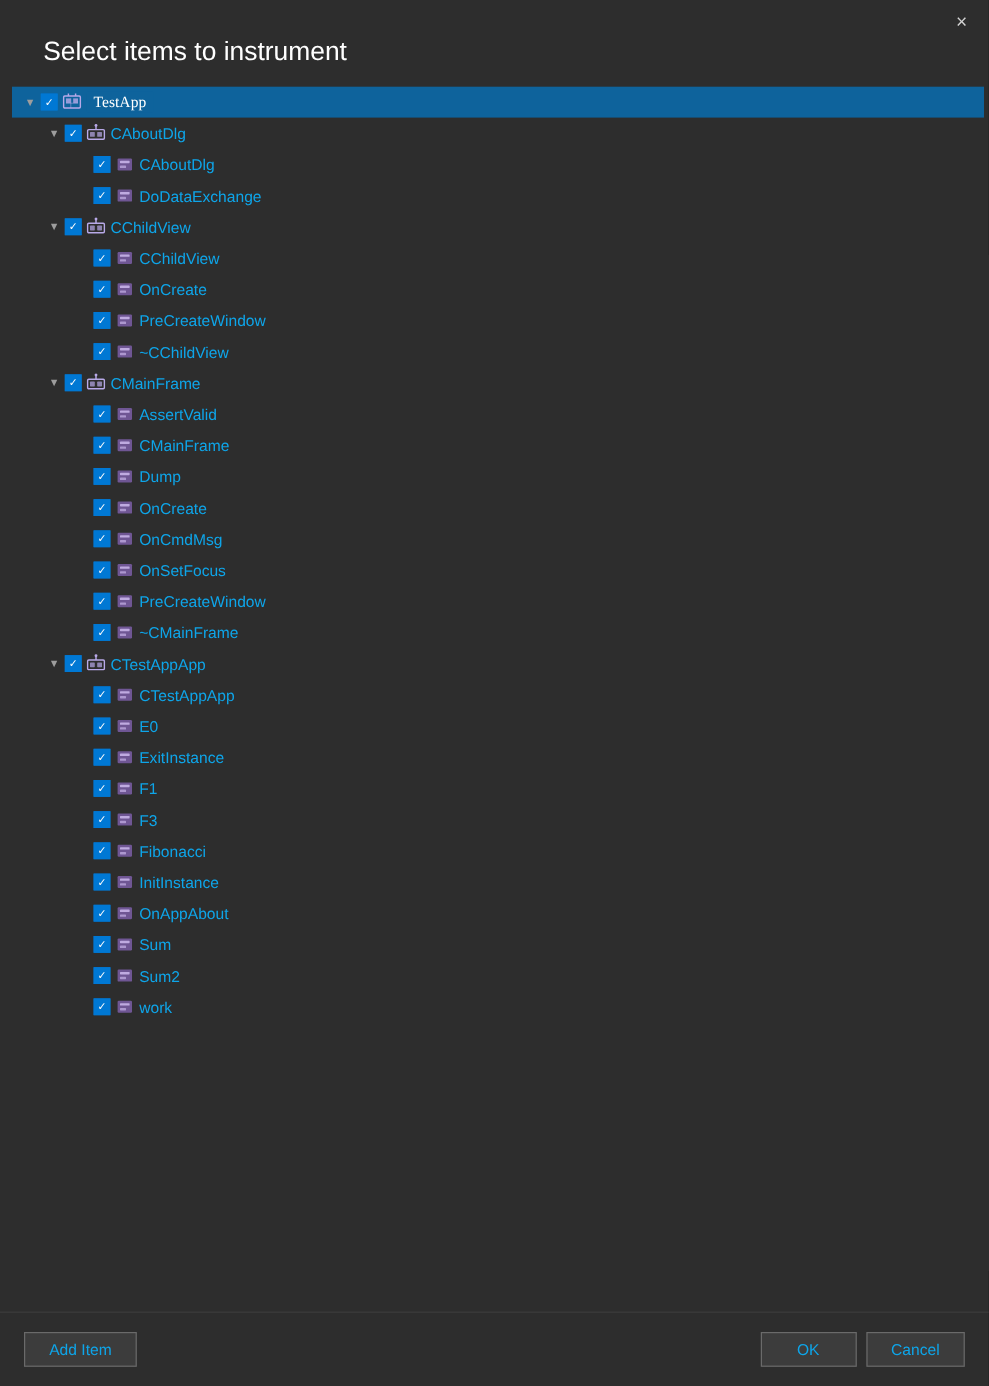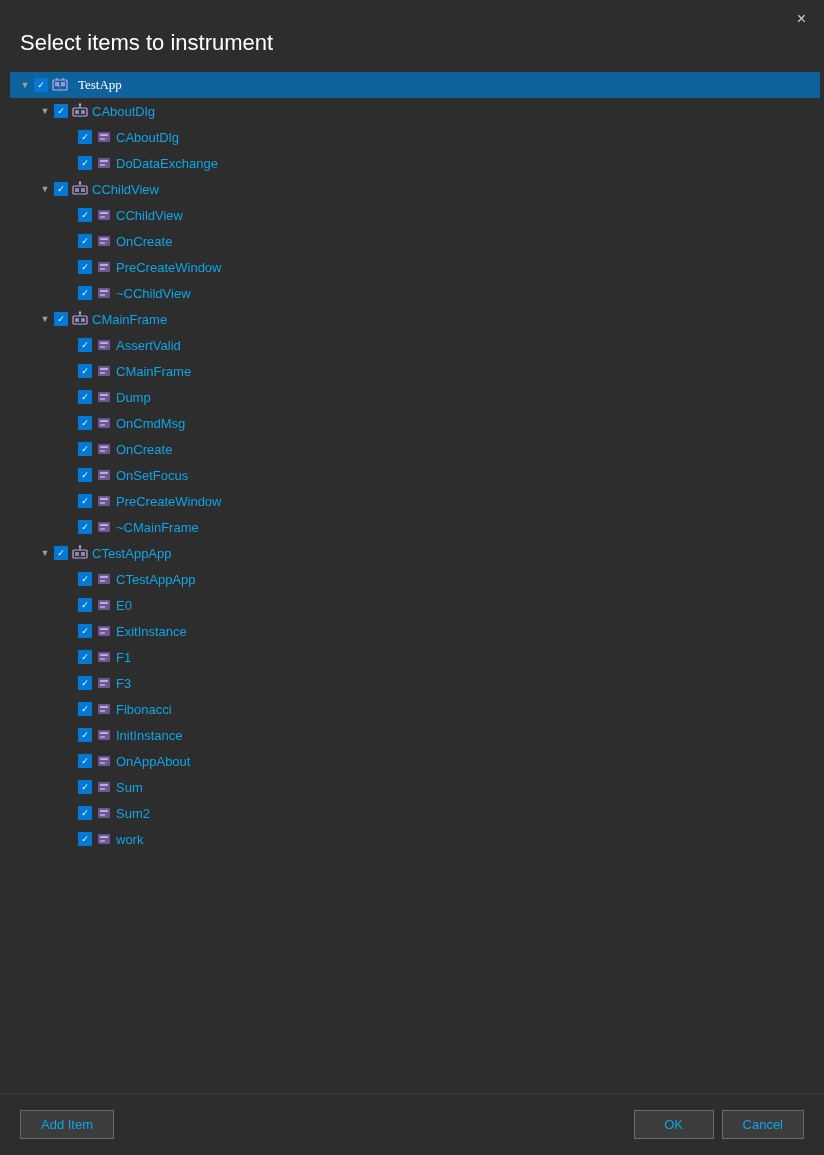--- a/index.html
+++ b/index.html
@@ -32,21 +32,21 @@
       border: none;
       color: #d4d4d4;
       font-size: 16px;
       cursor: pointer;
       padding: 2px 6px;
     }
     .dialog-title {
       font-size: 22px;
       font-weight: 300;
       color: #ffffff;
-      padding: 0 30px 16px 20px;
+      padding: 0 30px 16px 36px;
     }
     .tree-container {
       flex: 1;
       overflow-y: scroll;
       overflow-x: hidden;
       margin: 0 0 0 10px;
       padding-right: 4px;
     }
     .tree-container::-webkit-scrollbar { width: 14px; }
     .tree-container::-webkit-scrollbar-track { background: #3c3c3c; }
@@ -315,33 +315,33 @@
       <div class="tree-item indent-2">
         <span class="chevron empty"></span>
         <span class="checkbox checked"></span>
         <span class="class-icon">
           <svg width="16" height="16" viewBox="0 0 16 16" class="svg-icon" style="vertical-align:middle">
     <rect x="2" y="3" width="12" height="10" rx="1" fill="#7b5ea7" opacity="0.85"></rect>
     <rect x="4" y="5" width="8" height="2" rx="0.5" fill="#c8b4e8" opacity="0.9"></rect>
     <rect x="4" y="9" width="5" height="2" rx="0.5" fill="#c8b4e8" opacity="0.7"></rect>
   </svg>
         </span>
+        <span class="item-label">OnCreate</span>
+      </div>
+      <div class="tree-item indent-2">
+        <span class="chevron empty"></span>
+        <span class="checkbox checked"></span>
+        <span class="class-icon">
+          <svg width="16" height="16" viewBox="0 0 16 16" class="svg-icon" style="vertical-align:middle">
+    <rect x="2" y="3" width="12" height="10" rx="1" fill="#7b5ea7" opacity="0.85"></rect>
+    <rect x="4" y="5" width="8" height="2" rx="0.5" fill="#c8b4e8" opacity="0.9"></rect>
+    <rect x="4" y="9" width="5" height="2" rx="0.5" fill="#c8b4e8" opacity="0.7"></rect>
+  </svg>
+        </span>
         <span class="item-label">OnCmdMsg</span>
-      </div>
-      <div class="tree-item indent-2">
-        <span class="chevron empty"></span>
-        <span class="checkbox checked"></span>
-        <span class="class-icon">
-          <svg width="16" height="16" viewBox="0 0 16 16" class="svg-icon" style="vertical-align:middle">
-    <rect x="2" y="3" width="12" height="10" rx="1" fill="#7b5ea7" opacity="0.85"></rect>
-    <rect x="4" y="5" width="8" height="2" rx="0.5" fill="#c8b4e8" opacity="0.9"></rect>
-    <rect x="4" y="9" width="5" height="2" rx="0.5" fill="#c8b4e8" opacity="0.7"></rect>
-  </svg>
-        </span>
-        <span class="item-label">OnCreate</span>
       </div>
       <div class="tree-item indent-2">
         <span class="chevron empty"></span>
         <span class="checkbox checked"></span>
         <span class="class-icon">
           <svg width="16" height="16" viewBox="0 0 16 16" class="svg-icon" style="vertical-align:middle">
     <rect x="2" y="3" width="12" height="10" rx="1" fill="#7b5ea7" opacity="0.85"></rect>
     <rect x="4" y="5" width="8" height="2" rx="0.5" fill="#c8b4e8" opacity="0.9"></rect>
     <rect x="4" y="9" width="5" height="2" rx="0.5" fill="#c8b4e8" opacity="0.7"></rect>
   </svg>

